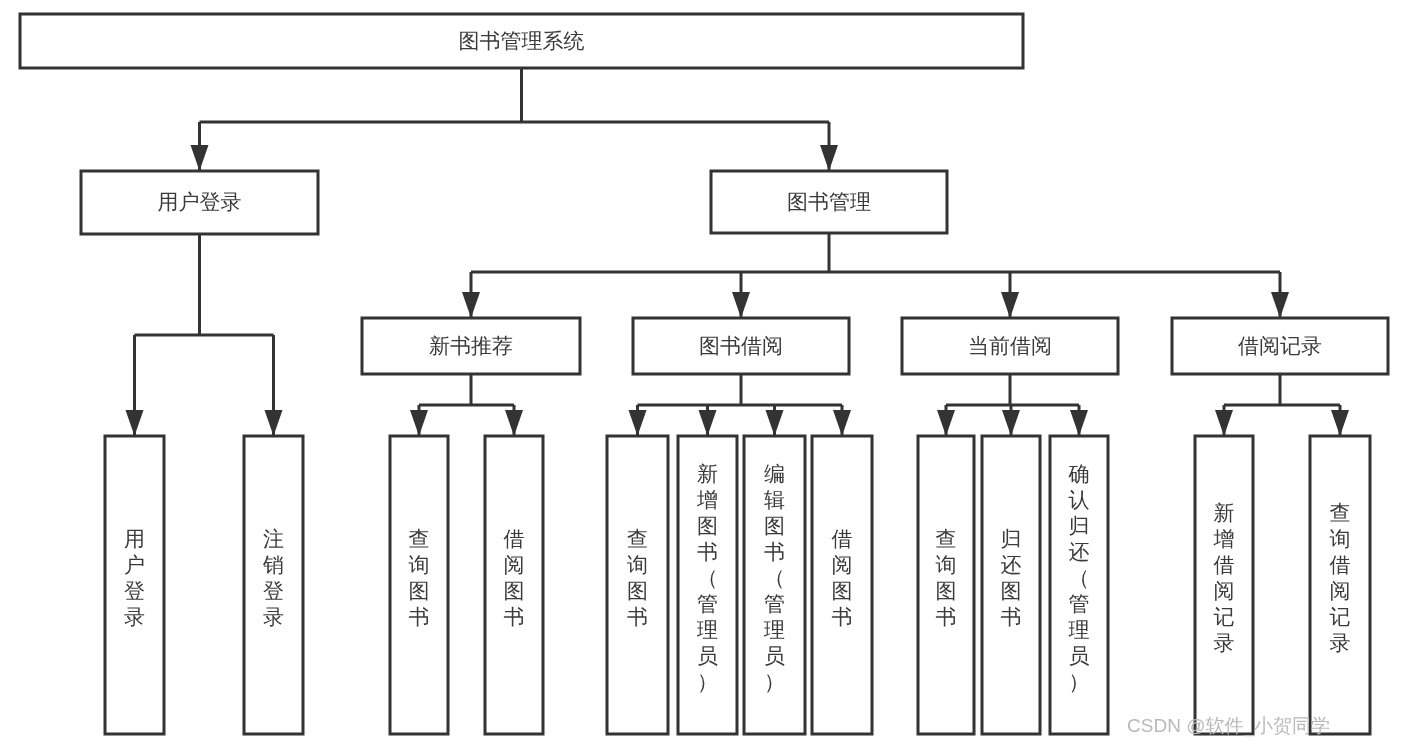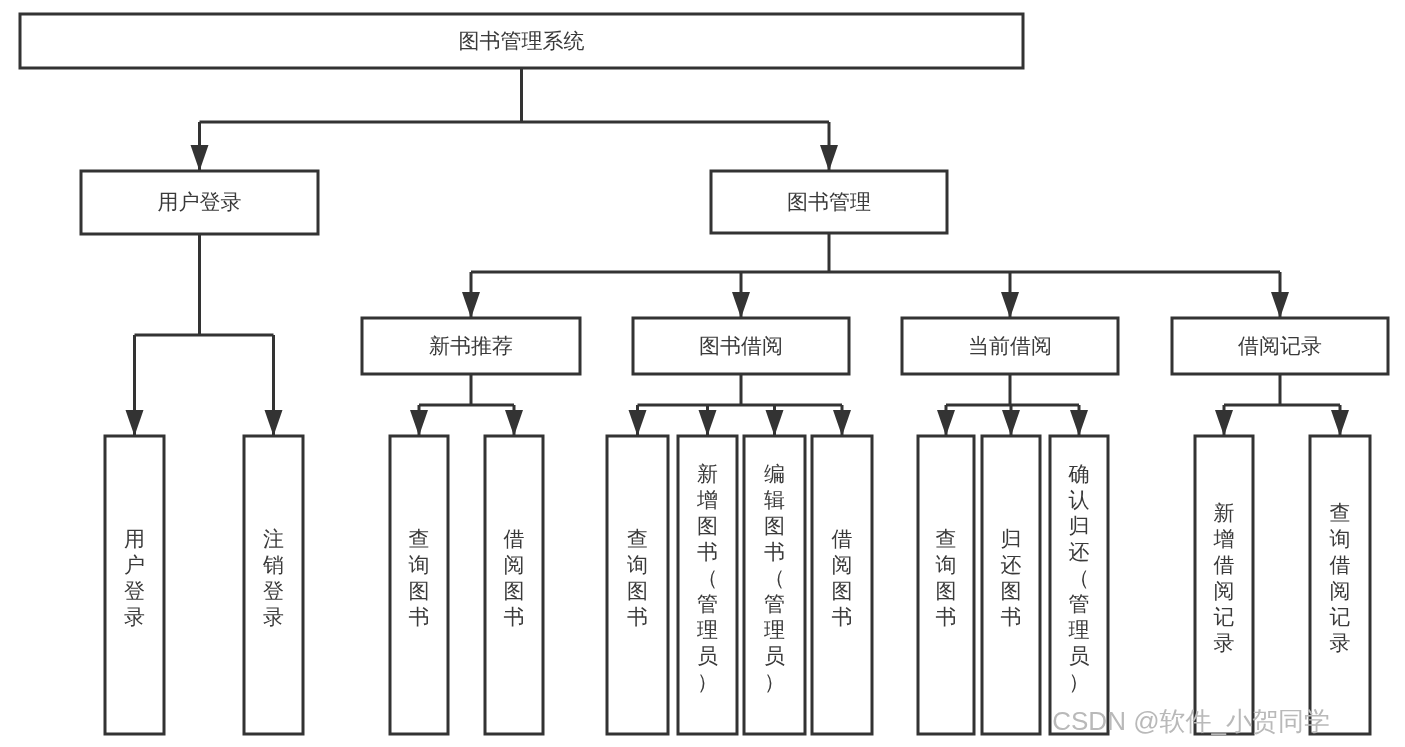--- a/index.html
+++ b/index.html
@@ -54,21 +54,21 @@
     font-family: "Liberation Sans", "DejaVu Sans", sans-serif;
     fill: #3a3a3a;
     font-size: 21px;
     text-anchor: middle;
   }
   .watermark-text {
     position: absolute;
     right: 10px;
     bottom: 8px;
     font-family: "Liberation Sans", "DejaVu Sans", sans-serif;
-    font-size: 26px;
+    font-size: 19px;
     color: #b9b9b9;
     white-space: nowrap;
     user-select: none;
   }
 </style>
 </head>
 <body>
 
 <div id="diagram-root">
   <svg class="diagram-canvas" id="diagram-svg" viewBox="0 0 1405 747" xmlns="http://www.w3.org/2000/svg">

